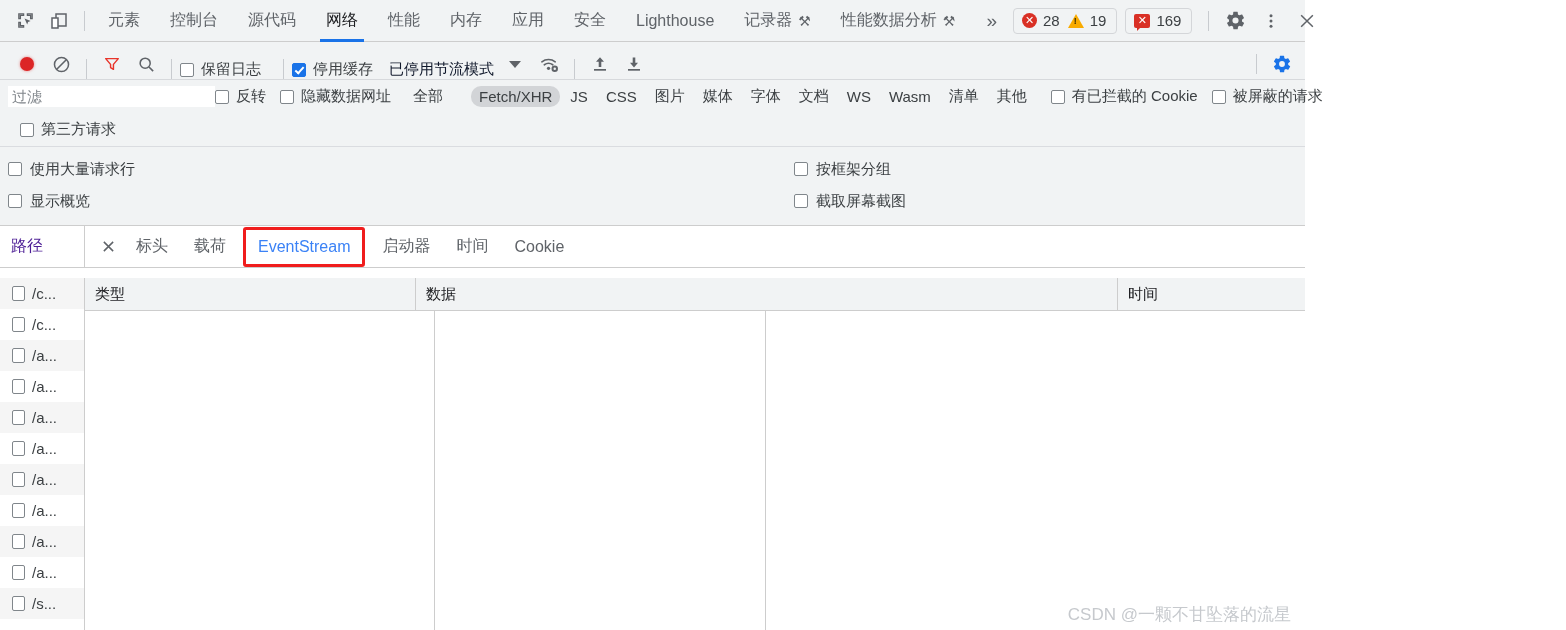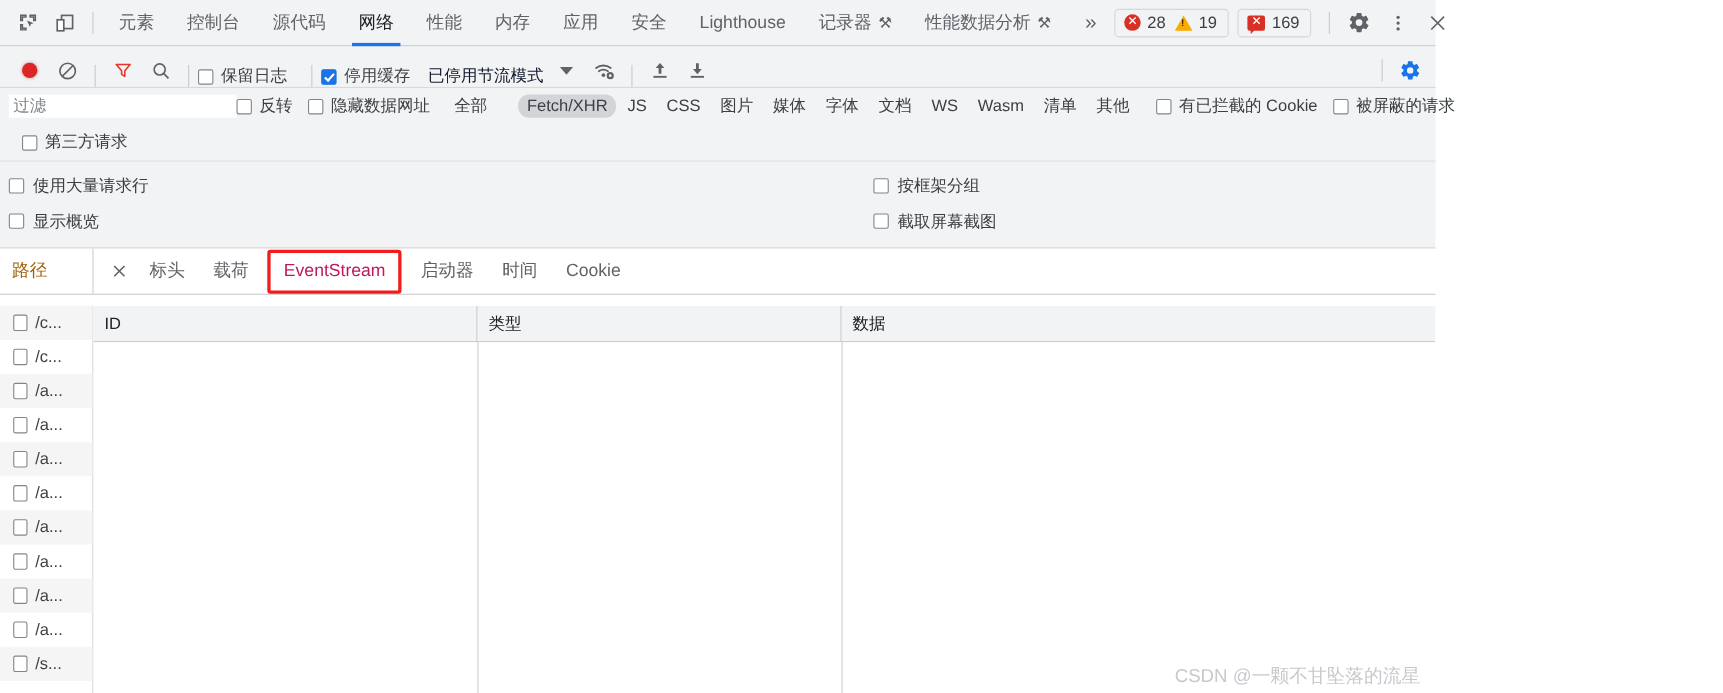--- a/index.html
+++ b/index.html
@@ -170,34 +170,34 @@
   .detail-strip {
     height: 42px;
     background: #fff;
     display: flex; align-items: stretch;
     border-bottom: 1px solid #cdcdcd;
     position: relative;
   }
   .path-col {
     width: 85px; flex: 0 0 85px;
     display: flex; align-items: center; padding-left: 11px;
-    font-size: 16px; color: #a16207;
+    font-size: 16px; color: #4c1d95;
     border-right: 1px solid #cdcdcd;
   }
   .detail-tabs { display: flex; align-items: center; padding-left: 8px; position: relative; }
   .dt-close {
     width: 30px; display: flex; align-items: center; justify-content: center;
     color: #5f6368; font-size: 16px;
   }
   .dt {
     padding: 0 13px; height: 42px; display: flex; align-items: center;
     font-size: 16px; color: #5f6368; white-space: nowrap;
   }
   .dt.annotated {
-    color: #be185d;
+    color: #3b82f6;
     border: 3px solid #f01d1d;
     border-radius: 3px;
     height: 40px;
     margin: 0 4px;
     padding: 0 12px;
   }
 
   
   .grid-area {
     position: absolute; left: 0; right: 0; top: 278px; bottom: 0;
@@ -541,23 +541,20 @@
         <span>/a...</span>
       </div>
       <div class="row-item alt">
         <span class="row-cb"></span>
         <span>/s...</span>
       </div>
     </div>
 
     <div class="grid-main">
       <div class="grid-head">
-        <div class="gh" style="width:349px">
-          <span>ID</span>
-        </div>
         <div class="gh" style="width:331px">
           <span>类型</span>
         </div>
         <div class="gh" style="width:702px">
           <span>数据</span>
         </div>
         <div class="gh" style="width:99px;border-right:none">
           <span>时间</span>
         </div>
       </div>

